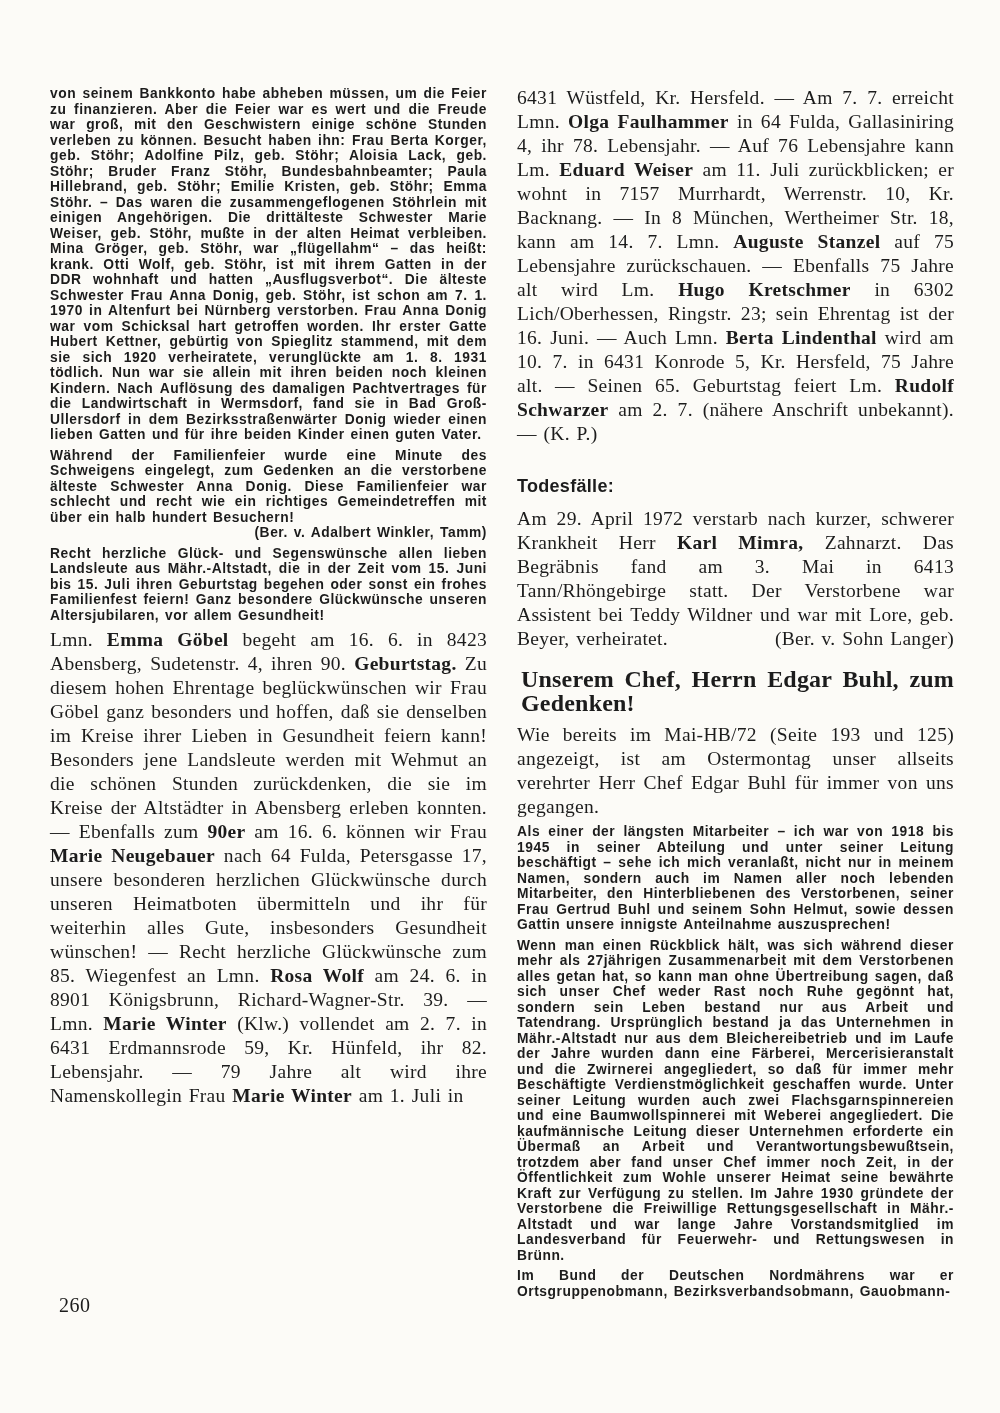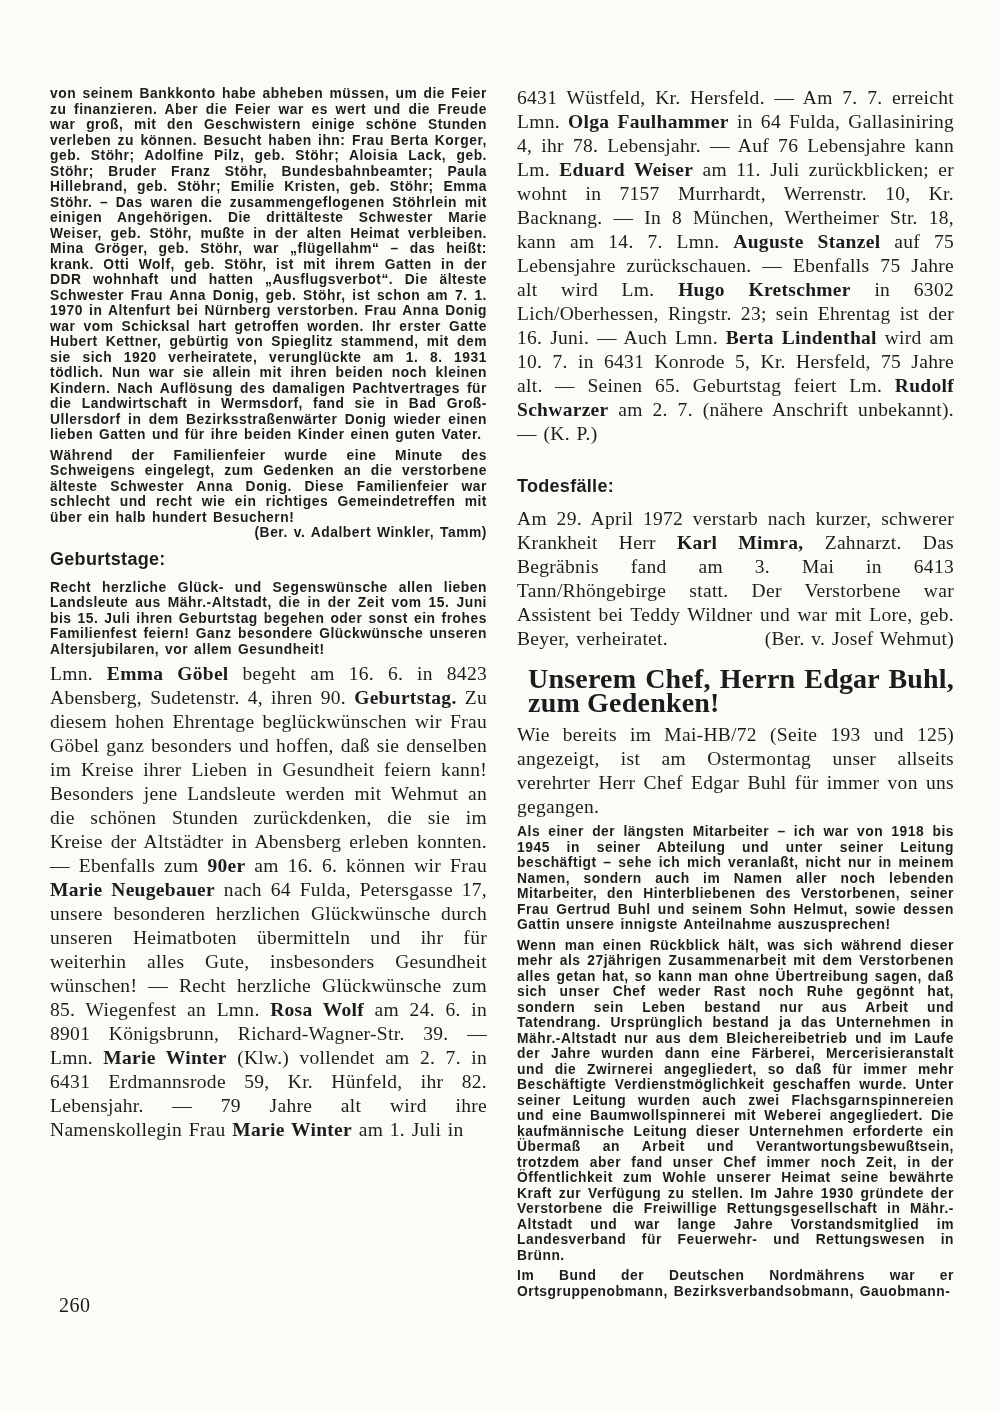--- a/index.html
+++ b/index.html
@@ -60,25 +60,25 @@
   .heading-sub {
     font-family: "Liberation Sans", "DejaVu Sans", sans-serif;
     font-weight: 700;
     font-size: 18px;
     letter-spacing: 0.3px;
     margin: 8px 0 10px 0;
   }
   .heading-memorial {
     font-family: "Liberation Serif", "DejaVu Serif", serif;
     font-weight: 700;
-    font-size: 28px;
+    font-size: 24px;
     line-height: 24px;
     letter-spacing: 0.2px;
     text-align: justify;
-    margin: 16px 0 8px 11px;
+    margin: 16px 0 8px 4px;
   }
   .para-serif + .heading-sub { margin-top: 30px; }
   .para-small + .heading-main { margin-top: 22px; }
 
   .b { font-weight: 700; }
   .sig { float: right; }
   .para-small::after, .para-serif::after {
     content: "";
     display: block;
     clear: both;
@@ -93,28 +93,27 @@
   }
 </style>
 </head>
 <body>
 
 <div class="page" style="background: rgb(252, 251, 247); color: rgb(28, 28, 28);">
   <div class="columns">
     <div class="col">
         <div class="block para-small"><span>von seinem Bankkonto habe abheben müssen, um die Feier zu finanzieren. Aber die Feier war es wert und die Freude war groß, mit den Geschwistern einige schöne Stunden verleben zu können. Besucht haben ihn: Frau Berta Korger, geb. Stöhr; Adolfine Pilz, geb. Stöhr; Aloisia Lack, geb. Stöhr; Bruder Franz Stöhr, Bundesbahnbeamter; Paula Hillebrand, geb. Stöhr; Emilie Kristen, geb. Stöhr; Emma Stöhr. – Das waren die zusammengeflogenen Stöhrlein mit einigen Angehörigen. Die drittälteste Schwester Marie Weiser, geb. Stöhr, mußte in der alten Heimat verbleiben. Mina Gröger, geb. Stöhr, war „flügellahm“ – das heißt: krank. Otti Wolf, geb. Stöhr, ist mit ihrem Gatten in der DDR wohnhaft und hatten „Ausflugsverbot“. Die älteste Schwester Frau Anna Donig, geb. Stöhr, ist schon am 7. 1. 1970 in Altenfurt bei Nürnberg verstorben. Frau Anna Donig war vom Schicksal hart getroffen worden. Ihr erster Gatte Hubert Kettner, gebürtig von Spieglitz stammend, mit dem sie sich 1920 verheiratete, verunglückte am 1. 8. 1931 tödlich. Nun war sie allein mit ihren beiden noch kleinen Kindern. Nach Auflösung des damaligen Pachtvertrages für die Landwirtschaft in Wermsdorf, fand sie in Bad Groß-Ullersdorf in dem Bezirksstraßenwärter Donig wieder einen lieben Gatten und für ihre beiden Kinder einen guten Vater.</span></div>
         <div class="block para-small"><span>Während der Familienfeier wurde eine Minute des Schweigens eingelegt, zum Gedenken an die verstorbene älteste Schwester Anna Donig. Diese Familienfeier war schlecht und recht wie ein richtiges Gemeindetreffen mit über ein halb hundert Besuchern! </span><span class="sig">(Ber. v. Adalbert Winkler, Tamm)</span></div>
-        <div class="block heading-sub">Geburtstage:</div>
         <div class="block para-small"><span>Recht herzliche Glück- und Segenswünsche allen lieben Landsleute aus Mähr.-Altstadt, die in der Zeit vom 15. Juni bis 15. Juli ihren Geburtstag begehen oder sonst ein frohes Familienfest feiern! Ganz besondere Glückwünsche unseren Altersjubilaren, vor allem Gesundheit!</span></div>
         <div class="block para-serif"><span>Lmn. </span><span class="b">Emma Göbel</span><span> begeht am 16. 6. in 8423 Abensberg, Sudetenstr. 4, ihren 90. </span><span class="b">Geburtstag.</span><span> Zu diesem hohen Ehrentage beglückwünschen wir Frau Göbel ganz besonders und hoffen, daß sie denselben im Kreise ihrer Lieben in Gesundheit feiern kann! Besonders jene Landsleute werden mit Wehmut an die schönen Stunden zurückdenken, die sie im Kreise der Altstädter in Abensberg erleben konnten. — Ebenfalls zum </span><span class="b">90er</span><span> am 16. 6. können wir Frau </span><span class="b">Marie Neugebauer</span><span> nach 64 Fulda, Petersgasse 17, unsere besonderen herzlichen Glückwünsche durch unseren Heimatboten übermitteln und ihr für weiterhin alles Gute, insbesonders Gesundheit wünschen! — Recht herzliche Glückwünsche zum 85. Wiegenfest an Lmn. </span><span class="b">Rosa Wolf</span><span> am 24. 6. in 8901 Königsbrunn, Richard-Wagner-Str. 39. — Lmn. </span><span class="b">Marie Winter</span><span> (Klw.) vollendet am 2. 7. in 6431 Erdmannsrode 59, Kr. Hünfeld, ihr 82. Lebensjahr. — 79 Jahre alt wird ihre Namenskollegin Frau </span><span class="b">Marie Winter</span><span> am 1. Juli in</span></div>
       </div>
     <div class="col">
         <div class="block para-serif"><span>6431 Wüstfeld, Kr. Hersfeld. — Am 7. 7. erreicht Lmn. </span><span class="b">Olga Faulhammer</span><span> in 64 Fulda, Gallasiniring 4, ihr 78. Lebensjahr. — Auf 76 Lebensjahre kann Lm. </span><span class="b">Eduard Weiser</span><span> am 11. Juli zurückblicken; er wohnt in 7157 Murrhardt, Werrenstr. 10, Kr. Backnang. — In 8 München, Wertheimer Str. 18, kann am 14. 7. Lmn. </span><span class="b">Auguste Stanzel</span><span> auf 75 Lebensjahre zurückschauen. — Ebenfalls 75 Jahre alt wird Lm. </span><span class="b">Hugo Kretschmer</span><span> in 6302 Lich/Oberhessen, Ringstr. 23; sein Ehrentag ist der 16. Juni. — Auch Lmn. </span><span class="b">Berta Lindenthal</span><span> wird am 10. 7. in 6431 Konrode 5, Kr. Hersfeld, 75 Jahre alt. — Seinen 65. Geburtstag feiert Lm. </span><span class="b">Rudolf Schwarzer</span><span> am 2. 7. (nähere Anschrift unbekannt). — (K. P.)</span></div>
         <div class="block heading-sub">Todesfälle:</div>
-        <div class="block para-serif"><span>Am 29. April 1972 verstarb nach kurzer, schwerer Krankheit Herr </span><span class="b">Karl Mimra,</span><span> Zahnarzt. Das Begräbnis fand am 3. Mai in 6413 Tann/Rhöngebirge statt. Der Verstorbene war Assistent bei Teddy Wildner und war mit Lore, geb. Beyer, verheiratet. </span><span class="sig">(Ber. v. Josef Wehmut)</span></div>
+        <div class="block para-serif"><span>Am 29. April 1972 verstarb nach kurzer, schwerer Krankheit Herr </span><span class="b">Karl Mimra,</span><span> Zahnarzt. Das Begräbnis fand am 3. Mai in 6413 Tann/Rhöngebirge statt. Der Verstorbene war Assistent bei Teddy Wildner und war mit Lore, geb. Beyer, verheiratet. </span><span class="sig">(Ber. v. Sohn Langer)</span></div>
         <div class="block heading-memorial">Unserem Chef, Herrn Edgar Buhl, zum Gedenken!</div>
         <div class="block para-serif"><span>Wie bereits im Mai-HB/72 (Seite 193 und 125) angezeigt, ist am Ostermontag unser allseits verehrter Herr Chef Edgar Buhl für immer von uns gegangen.</span></div>
         <div class="block para-small"><span>Als einer der längsten Mitarbeiter – ich war von 1918 bis 1945 in seiner Abteilung und unter seiner Leitung beschäftigt – sehe ich mich veranlaßt, nicht nur in meinem Namen, sondern auch im Namen aller noch lebenden Mitarbeiter, den Hinterbliebenen des Verstorbenen, seiner Frau Gertrud Buhl und seinem Sohn Helmut, sowie dessen Gattin unsere innigste Anteilnahme auszusprechen!</span></div>
         <div class="block para-small"><span>Wenn man einen Rückblick hält, was sich während dieser mehr als 27jährigen Zusammenarbeit mit dem Verstorbenen alles getan hat, so kann man ohne Übertreibung sagen, daß sich unser Chef weder Rast noch Ruhe gegönnt hat, sondern sein Leben bestand nur aus Arbeit und Tatendrang. Ursprünglich bestand ja das Unternehmen in Mähr.-Altstadt nur aus dem Bleichereibetrieb und im Laufe der Jahre wurden dann eine Färberei, Mercerisieranstalt und die Zwirnerei angegliedert, so daß für immer mehr Beschäftigte Verdienstmöglichkeit geschaffen wurde. Unter seiner Leitung wurden auch zwei Flachsgarnspinnereien und eine Baumwollspinnerei mit Weberei angegliedert. Die kaufmännische Leitung dieser Unternehmen erforderte ein Übermaß an Arbeit und Verantwortungsbewußtsein, trotzdem aber fand unser Chef immer noch Zeit, in der Öffentlichkeit zum Wohle unserer Heimat seine bewährte Kraft zur Verfügung zu stellen. Im Jahre 1930 gründete der Verstorbene die Freiwillige Rettungsgesellschaft in Mähr.-Altstadt und war lange Jahre Vorstandsmitglied im Landesverband für Feuerwehr- und Rettungswesen in Brünn.</span></div>
         <div class="block para-small"><span>Im Bund der Deutschen Nordmährens war er Ortsgruppenobmann, Bezirksverbandsobmann, Gauobmann-</span></div>
       </div>
   </div>
   <div class="page-number">260</div>
 </div>
 

